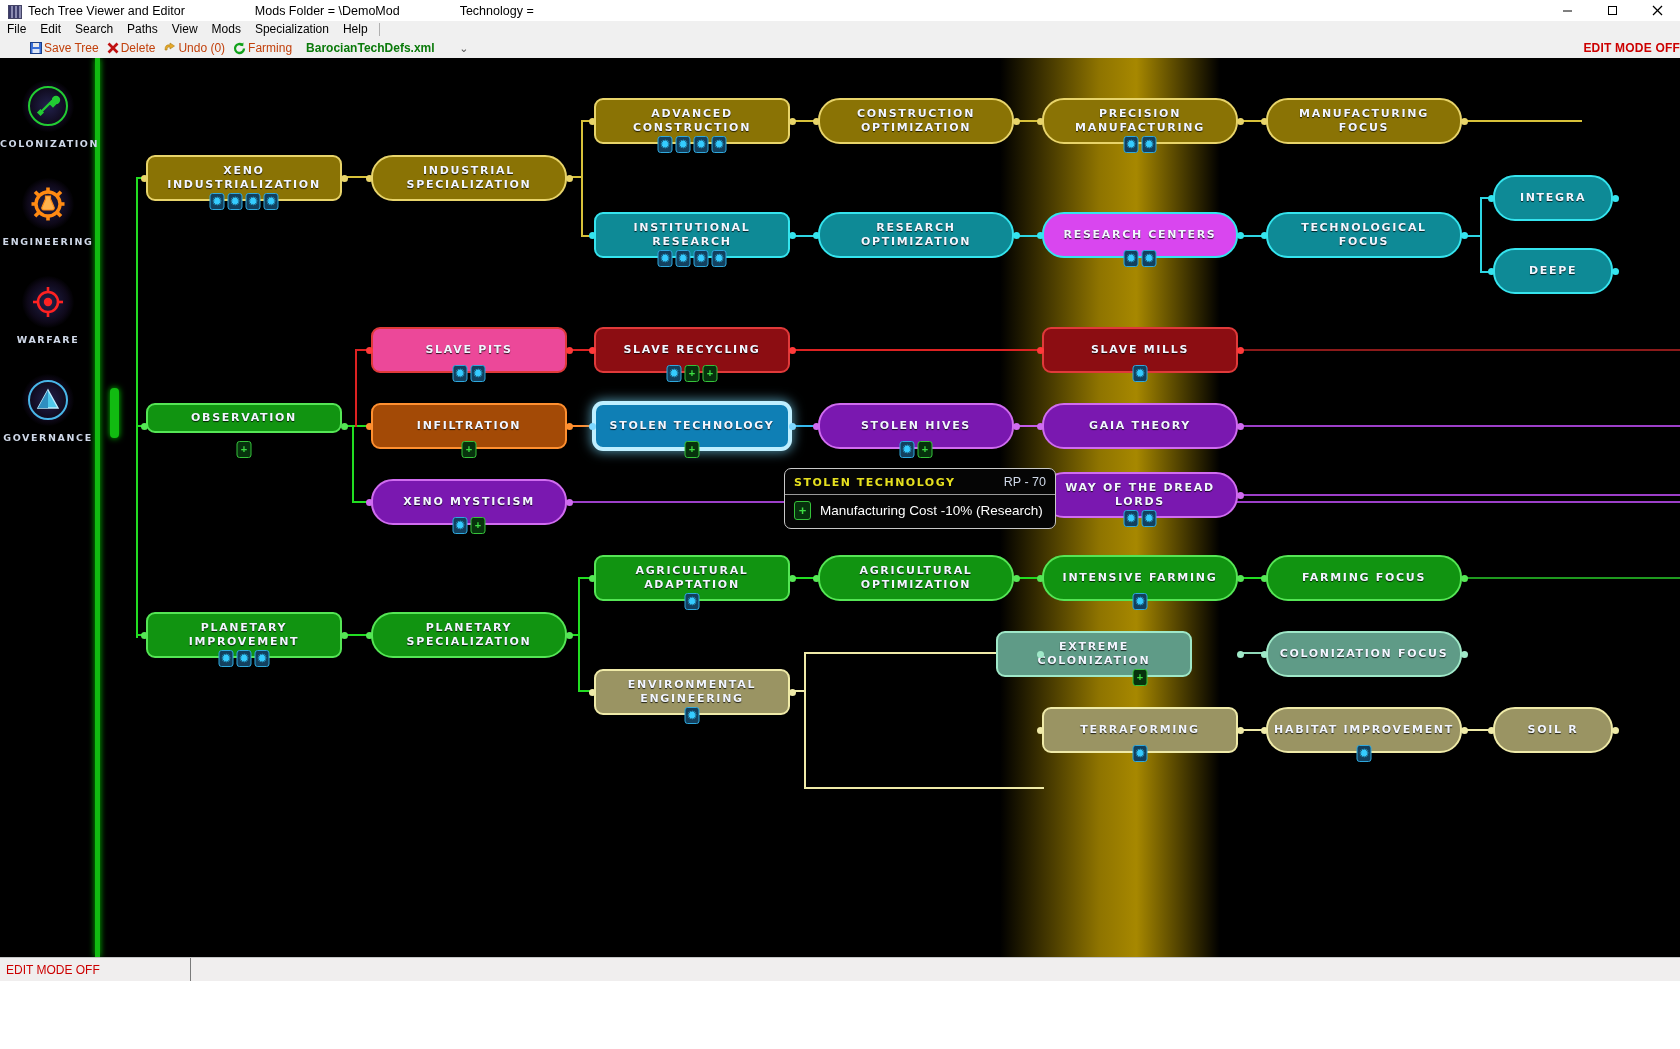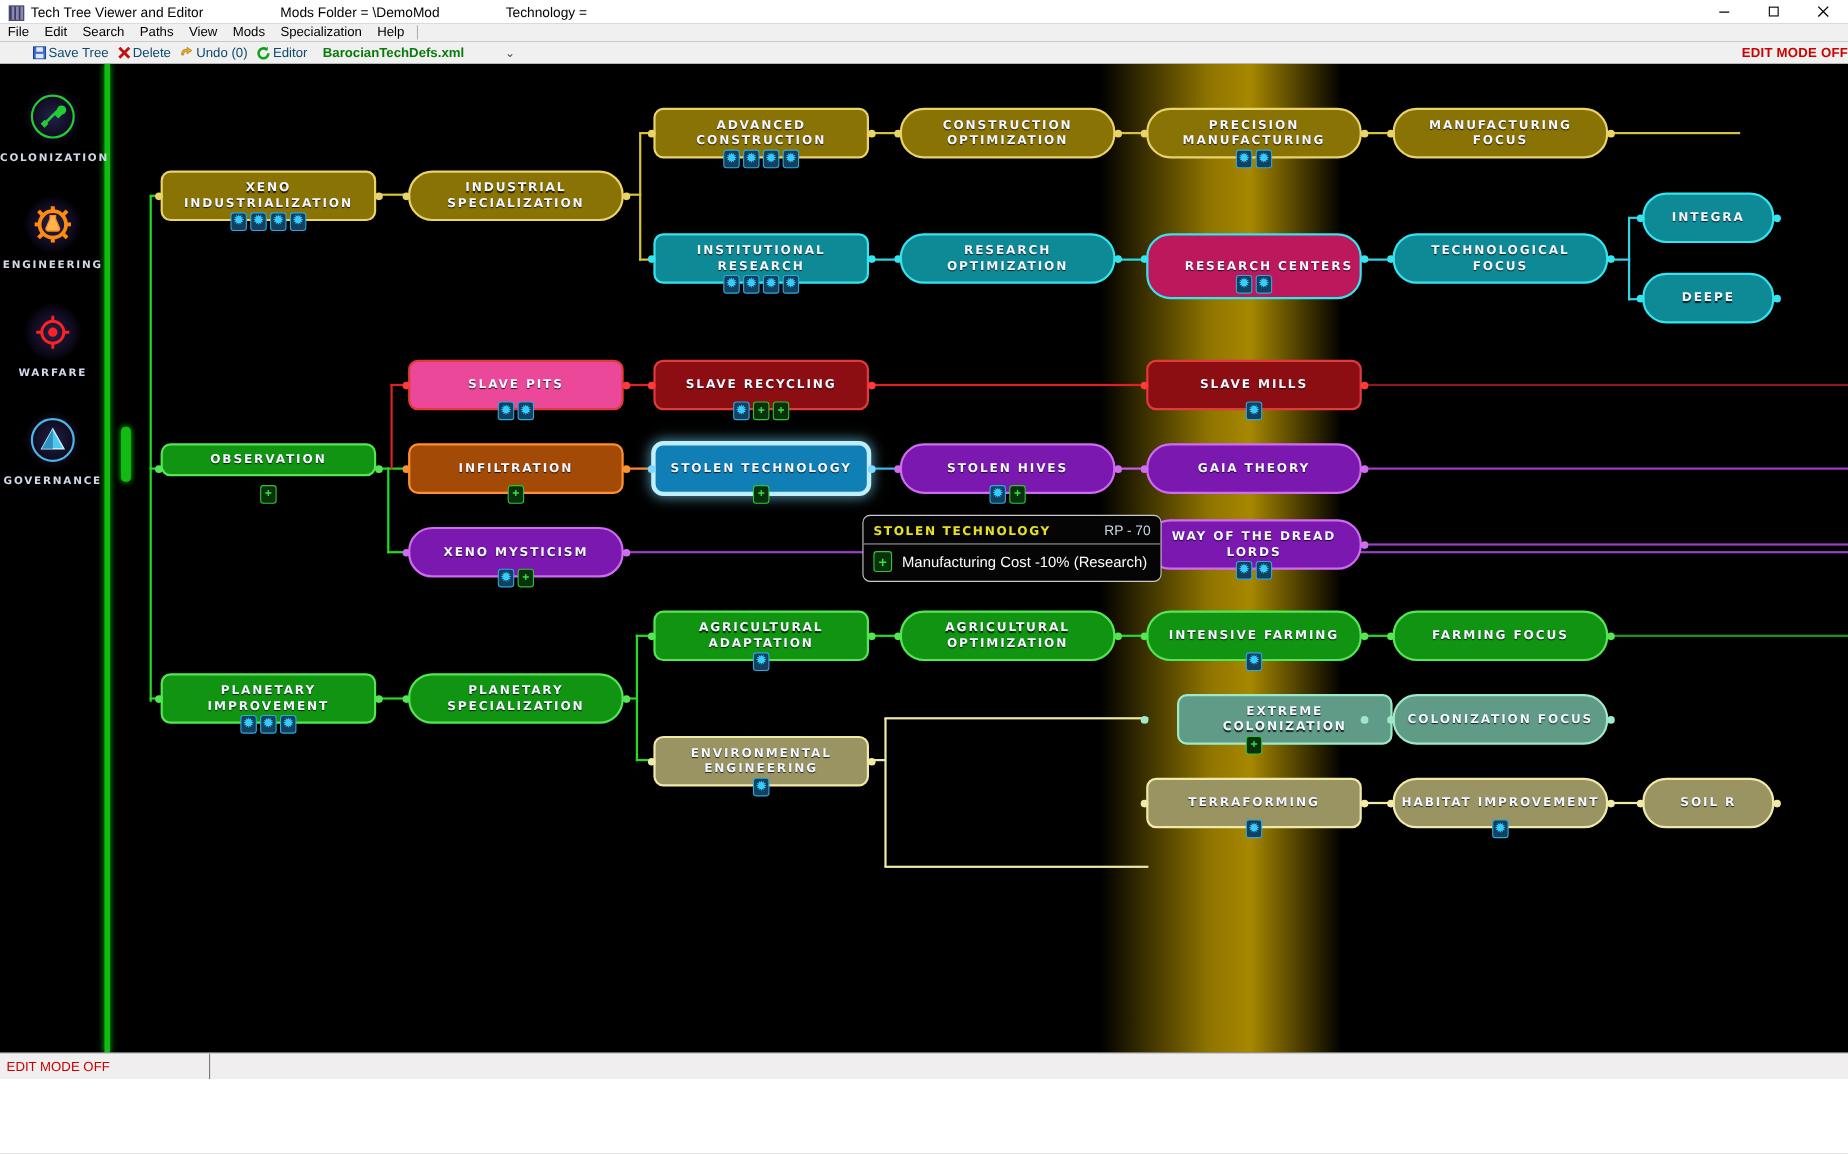--- a/index.html
+++ b/index.html
@@ -37,21 +37,21 @@
     position:absolute;left:0;top:21px;width:1680px;height:17px;
     background:#f0f0f0;display:flex;align-items:center;
   }
   .menubar .mi{font-size:12px;color:#000;padding:0 7px;line-height:17px;white-space:nowrap;}
   .menubar .sep{width:1px;height:13px;background:#b0b0b0;margin-left:4px;}
 
   .toolbar{
     position:absolute;left:0;top:38px;width:1680px;height:20px;
     background:#f0f0f0;display:flex;align-items:center;border-bottom:1px solid #c8c8c8;
   }
-  .tb-item{display:flex;align-items:center;font-size:12px;color:#0c4a6e;margin-left:8px;white-space:nowrap;}
+  .tb-item{display:flex;align-items:center;font-size:12px;color:#c2410c;margin-left:8px;white-space:nowrap;}
   .tb-item .gi{margin-right:2px;display:inline-flex;align-items:center;}
   .tb-file{font-size:12px;font-weight:bold;color:#0a7a0a;margin-left:14px;}
   .tb-caret{font-size:11px;color:#555;margin-left:auto;margin-right:1115px;}
   .tb-editmode{font-size:12px;font-weight:bold;color:#cc0000;letter-spacing:.2px;}
 
   
   #canvas{
     position:absolute;left:0;top:58px;width:1680px;height:899px;
     background:#000;overflow:hidden;
   }
@@ -213,21 +213,21 @@
       </span>
       <span>Undo (0)</span>
     </div>
     <div class="tb-item">
       <span class="gi">
         <svg width="13" height="13" viewBox="0 0 13 13">
             <path d="M11 6.5a4.5 4.5 0 1 1-1.6-3.45" fill="none" stroke="#11a11a" stroke-width="2.3"></path>
             <path d="M10.5 0.6 L10.2 4.2 L6.7 3.2 Z" fill="#11a11a"></path>
           </svg>
       </span>
-      <span>Editor</span>
+      <span>Farming</span>
     </div>
     <div class="tb-file">BarocianTechDefs.xml</div>
     <div class="tb-caret">⌄</div>
     <div class="tb-editmode">EDIT MODE OFF</div>
   </div>
 
   <div id="canvas">
 
     <div class="gold-band" style="left:1000px;width:220px;"></div>
 
@@ -408,21 +408,21 @@
           <div class="badge blue">✹</div>
           <div class="badge blue">✹</div>
         </div>
         <div class="dot" style="left: 588.5px; top: 173.5px; background: rgb(53, 228, 238);"></div>
         <div class="dot" style="left: 788.5px; top: 173.5px; background: rgb(53, 228, 238);"></div>
         <div class="node round" style="left: 818px; top: 154px; width: 196px; height: 46px; background: rgb(14, 138, 150); border-color: rgb(53, 228, 238);">
           <div class="nlbl">Research<br>Optimization</div>
         </div>
         <div class="dot" style="left: 812.5px; top: 173.5px; background: rgb(53, 228, 238);"></div>
         <div class="dot" style="left: 1012.5px; top: 173.5px; background: rgb(53, 228, 238);"></div>
-        <div class="node round" style="left: 1042px; top: 154px; width: 196px; height: 60px; background: #be185d; border-color: rgb(53, 228, 238); justify-content: flex-end;">
+        <div class="node round" style="left: 1042px; top: 154px; width: 196px; height: 46px; background: #d946ef; border-color: rgb(53, 228, 238);">
           <div class="nlbl">Research Centers</div>
         </div>
         <div class="badges" style="left: 1140px; top: 192px;">
           <div class="badge blue">✹</div>
           <div class="badge blue">✹</div>
         </div>
         <div class="dot" style="left: 1036.5px; top: 173.5px; background: rgb(53, 228, 238);"></div>
         <div class="dot" style="left: 1236.5px; top: 173.5px; background: rgb(53, 228, 238);"></div>
         <div class="node round" style="left: 1266px; top: 154px; width: 196px; height: 46px; background: rgb(14, 138, 150); border-color: rgb(53, 228, 238);">
           <div class="nlbl">Technological Focus</div>
@@ -556,21 +556,21 @@
           <div class="badge blue">✹</div>
           <div class="badge blue">✹</div>
         </div>
         <div class="dot" style="left: 140.5px; top: 573.5px; background: rgb(85, 230, 85);"></div>
         <div class="dot" style="left: 340.5px; top: 573.5px; background: rgb(85, 230, 85);"></div>
         <div class="node round" style="left: 371px; top: 554px; width: 196px; height: 46px; background: rgb(17, 148, 17); border-color: rgb(85, 230, 85);">
           <div class="nlbl">Planetary<br>Specialization</div>
         </div>
         <div class="dot" style="left: 365.5px; top: 573.5px; background: rgb(85, 230, 85);"></div>
         <div class="dot" style="left: 565.5px; top: 573.5px; background: rgb(85, 230, 85);"></div>
-        <div class="node" style="left: 1070px; top: 573px; width: 196px; height: 46px; background: rgb(95, 155, 135); border-color: rgb(159, 232, 200);">
+        <div class="node" style="left: 996px; top: 573px; width: 196px; height: 46px; background: rgb(95, 155, 135); border-color: rgb(159, 232, 200);">
           <div class="nlbl">Extreme<br>Colonization</div>
         </div>
         <div class="badges" style="left: 1140px; top: 611px;">
           <div class="badge green">+</div>
         </div>
         <div class="dot" style="left: 1036.5px; top: 592.5px; background: rgb(159, 232, 200);"></div>
         <div class="dot" style="left: 1236.5px; top: 592.5px; background: rgb(159, 232, 200);"></div>
         <div class="node round" style="left: 1266px; top: 573px; width: 196px; height: 46px; background: rgb(95, 155, 135); border-color: rgb(159, 232, 200);">
           <div class="nlbl">Colonization Focus</div>
         </div>

